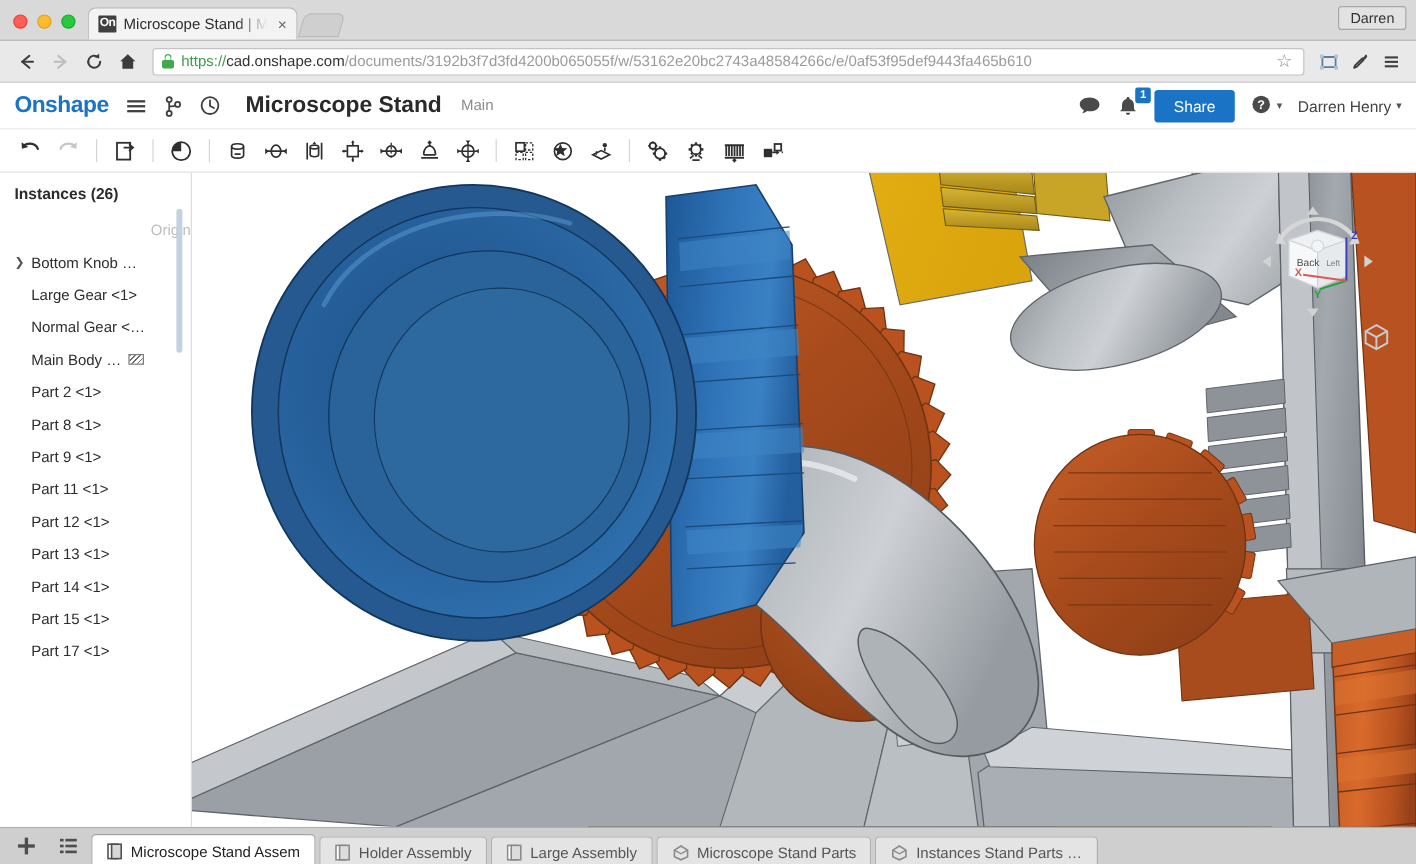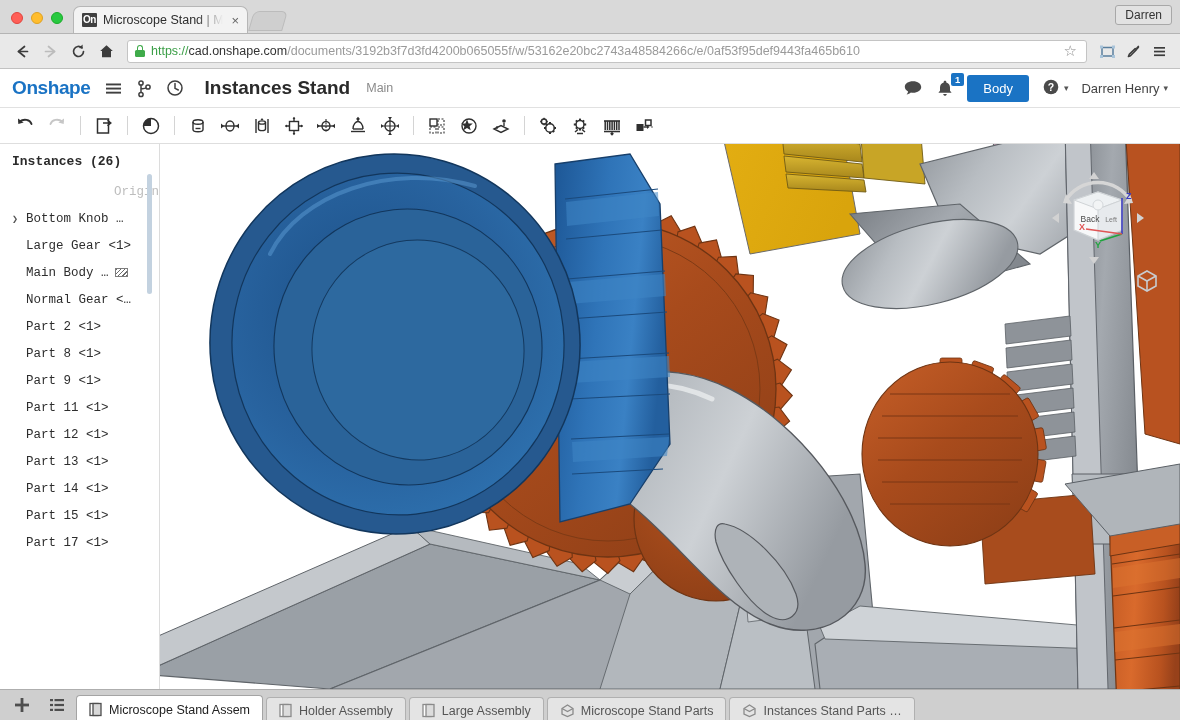--- a/index.html
+++ b/index.html
@@ -122,21 +122,21 @@
     justify-content:center; color:#2f2f2f;
   }
   .tbtn.dim { color:#c6c6c6; }
   .tsep { width:1px; height:19px; background:#d4d4d4; margin:0 6px; }
 
   
   .workarea { display:flex; height:545px; }
 
   .sidebar {
     width:160px; background:#ffffff; border-right:1px solid #dcdcdc;
-    position:relative; overflow:hidden; flex:none;font-family:Liberation Mono, monospace;
+    position:relative; overflow:hidden; flex:none;
   }
   .side-head {
     font-size:13px; font-weight:bold; color:#2b2b2b;
     padding:10px 0 9px 12px;
   }
   .inst-list { padding:0; }
   .inst {
     height:27px; display:flex; align-items:center;
     font-size:12.5px; color:#2d2d2d; padding-left:26px;
     position:relative; white-space:nowrap;
@@ -287,38 +287,38 @@
       <path d="M5 6.1 V13.4" stroke="#3f3f3f" stroke-width="1.5"></path>
       <path d="M5 9.5 C5 9.5 8 10 10.3 8.9" stroke="#3f3f3f" stroke-width="1.5" fill="none"></path>
     </svg>
   </div>
   <div class="hicon">
     <svg width="18" height="18" viewBox="0 0 18 18">
         <circle cx="9" cy="9" r="7" fill="none" stroke="#3f3f3f" stroke-width="1.5"></circle>
         <path d="M9 4.6 V9.3 L12.3 11" stroke="#3f3f3f" stroke-width="1.5" fill="none" stroke-linecap="round"></path>
       </svg>
   </div>
-  <div class="doc-title">Instances Stand</div>
+  <div class="doc-title">Microscope Stand</div>
   <div class="workspace">Main</div>
 
   <div class="spacer"></div>
 
   <div class="hicon">
     <svg width="20" height="18" viewBox="0 0 20 18">
         <path d="M10 2.2 C5.2 2.2 1.8 4.6 1.8 7.8 C1.8 9.8 3.1 11.5 5.1 12.6 C5 13.7 4.4 14.8 3.6 15.6 C5.2 15.4 6.8 14.7 7.9 13.6 C8.6 13.7 9.3 13.8 10 13.8 C14.8 13.8 18.2 11.2 18.2 8 C18.2 4.8 14.8 2.2 10 2.2 Z" fill="#4a4a4a"></path>
       </svg>
   </div>
   <div class="hicon bell-wrap">
     <svg width="18" height="19" viewBox="0 0 18 19">
         <path d="M9 1.8 C9.8 1.8 10.3 2.3 10.3 3 V3.5 C12.6 4.1 14 6.1 14 8.5 V11.8 L15.6 13.8 H2.4 L4 11.8 V8.5 C4 6.1 5.4 4.1 7.7 3.5 V3 C7.7 2.3 8.2 1.8 9 1.8 Z" fill="#4a4a4a"></path>
         <path d="M7.2 15 C7.4 16.1 8.1 16.8 9 16.8 C9.9 16.8 10.6 16.1 10.8 15 Z" fill="#4a4a4a"></path>
       </svg>
     <span class="badge">1</span>
   </div>
-  <div class="share-btn">Body</div>
+  <div class="share-btn">Share</div>
   <div class="help-wrap">
     <span>
       <svg width="18" height="18" viewBox="0 0 18 18">
           <circle cx="9" cy="9" r="7.3" fill="#4a4a4a"></circle>
           <text x="9" y="13" font-size="10.5" font-family="Liberation Sans, sans-serif" font-weight="bold" fill="#fff" text-anchor="middle">?</text>
         </svg>
     </span>
     <span class="caret">▾</span>
   </div>
   <div class="user-wrap">
@@ -504,25 +504,25 @@
           <span>Origin</span>
         </div>
       <div class="inst">
           <span class="arrow">❯</span>
           <span>Bottom Knob …</span>
         </div>
       <div class="inst">
           <span>Large Gear &lt;1&gt;</span>
         </div>
       <div class="inst">
+          <span>Normal Gear &lt;…</span>
+        </div>
+      <div class="inst">
           <span>Main Body …</span>
           <span class="suffix-icon"></span>
-        </div>
-      <div class="inst">
-          <span>Normal Gear &lt;…</span>
         </div>
       <div class="inst">
           <span>Part 2 &lt;1&gt;</span>
         </div>
       <div class="inst">
           <span>Part 8 &lt;1&gt;</span>
         </div>
       <div class="inst">
           <span>Part 9 &lt;1&gt;</span>
         </div>

